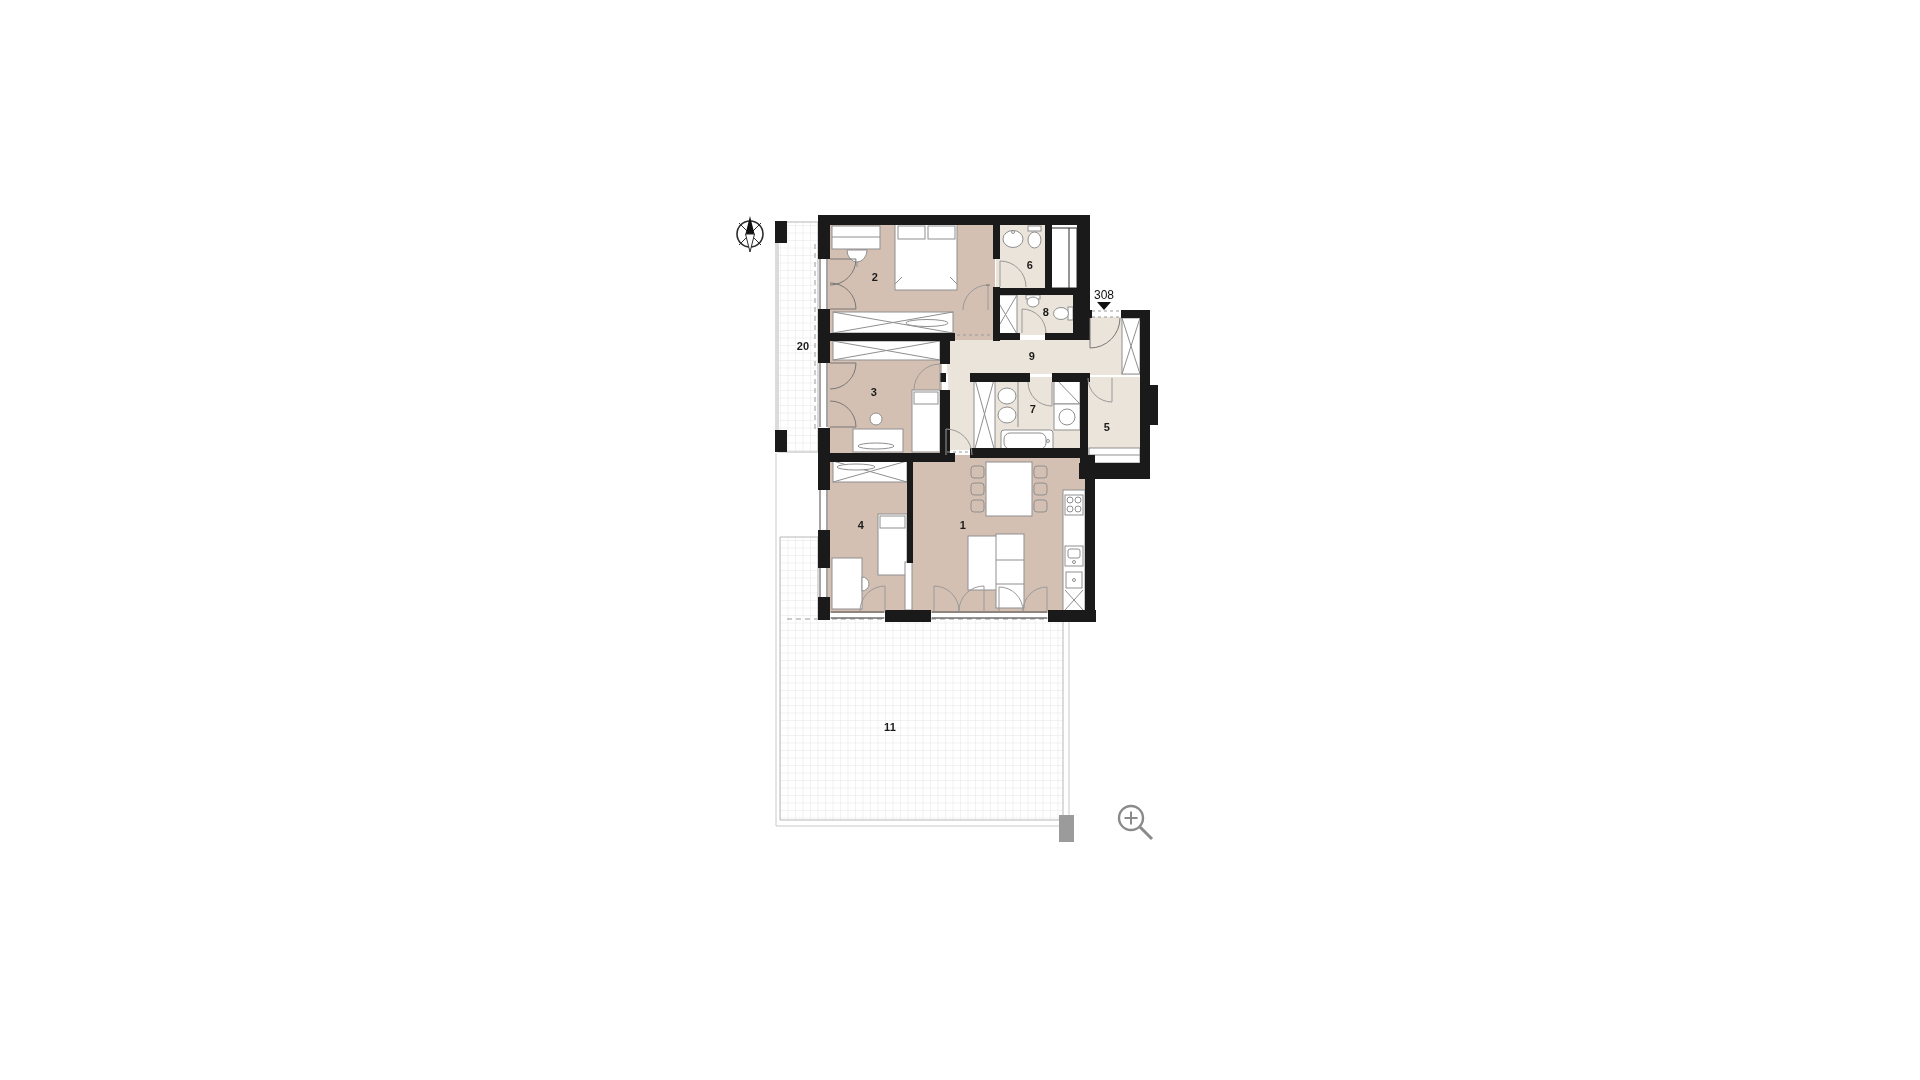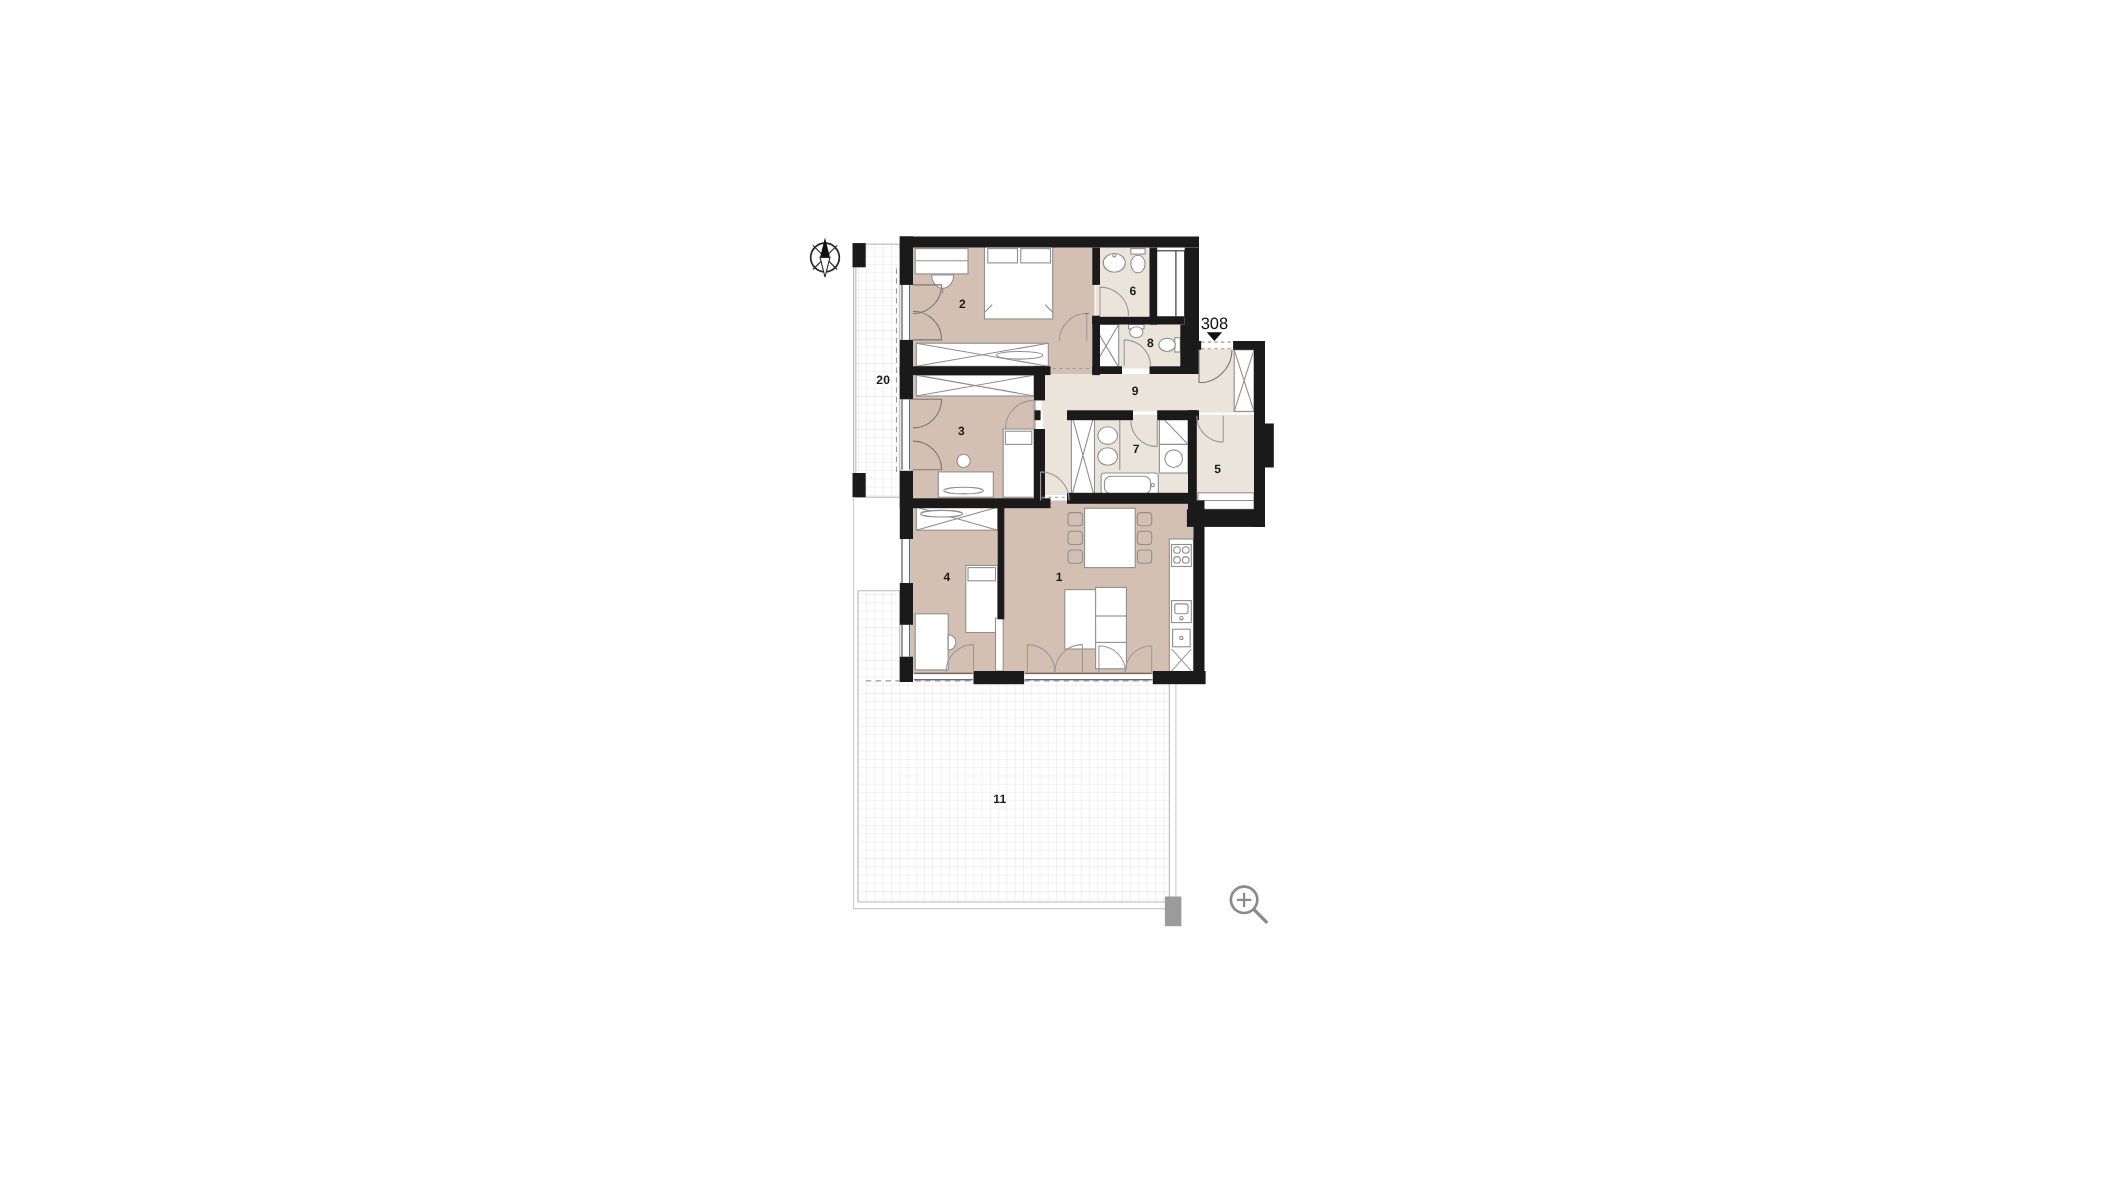--- a/index.html
+++ b/index.html
@@ -2,21 +2,21 @@
 <html><head>
 <meta charset="utf-8">
 <style>
   html,body{margin:0;padding:0;background:#fff;}
   .stage{position:relative;width:1920px;height:1080px;background:#ffffff;overflow:hidden;
          font-family:"Liberation Sans",sans-serif;}
   .plan-svg{position:absolute;left:0;top:0;}
   .room-label{position:absolute;transform:translate(-50%,-50%);
               font-size:11px;font-weight:700;color:#1b1b1b;letter-spacing:.2px;}
   .unit-label{position:absolute;transform:translate(-50%,-50%);
-              font-size:15px;font-weight:500;color:#111;}
+              font-size:12px;font-weight:500;color:#111;}
 </style>
 </head>
 <body>
 
 <div class="stage">
 
 <svg class="plan-svg" width="1920" height="1080" viewBox="0 0 1920 1080">
   <defs>
     <pattern id="grid" width="7.5" height="7.5" patternUnits="userSpaceOnUse">
       <path d="M7.5 0H0V7.5" fill="none" stroke="#e2e2e2" stroke-width="0.8"></path>
@@ -308,16 +308,16 @@
   <span class="room-label" style="left:963px;top:525px">1</span>
   <span class="room-label" style="left:875px;top:277px">2</span>
   <span class="room-label" style="left:874px;top:392px">3</span>
   <span class="room-label" style="left:861px;top:525px">4</span>
   <span class="room-label" style="left:1107px;top:427px">5</span>
   <span class="room-label" style="left:1030px;top:265px">6</span>
   <span class="room-label" style="left:1033px;top:409px">7</span>
   <span class="room-label" style="left:1046px;top:312px">8</span>
   <span class="room-label" style="left:1032px;top:356px">9</span>
   <span class="room-label" style="left:803px;top:346px">20</span>
-  <span class="room-label" style="left:909px;top:727px">11</span>
+  <span class="room-label" style="left:890px;top:727px">11</span>
 
   <span class="unit-label" style="left:1104px;top:295px">308</span>
 </div>
 
 </body></html>

